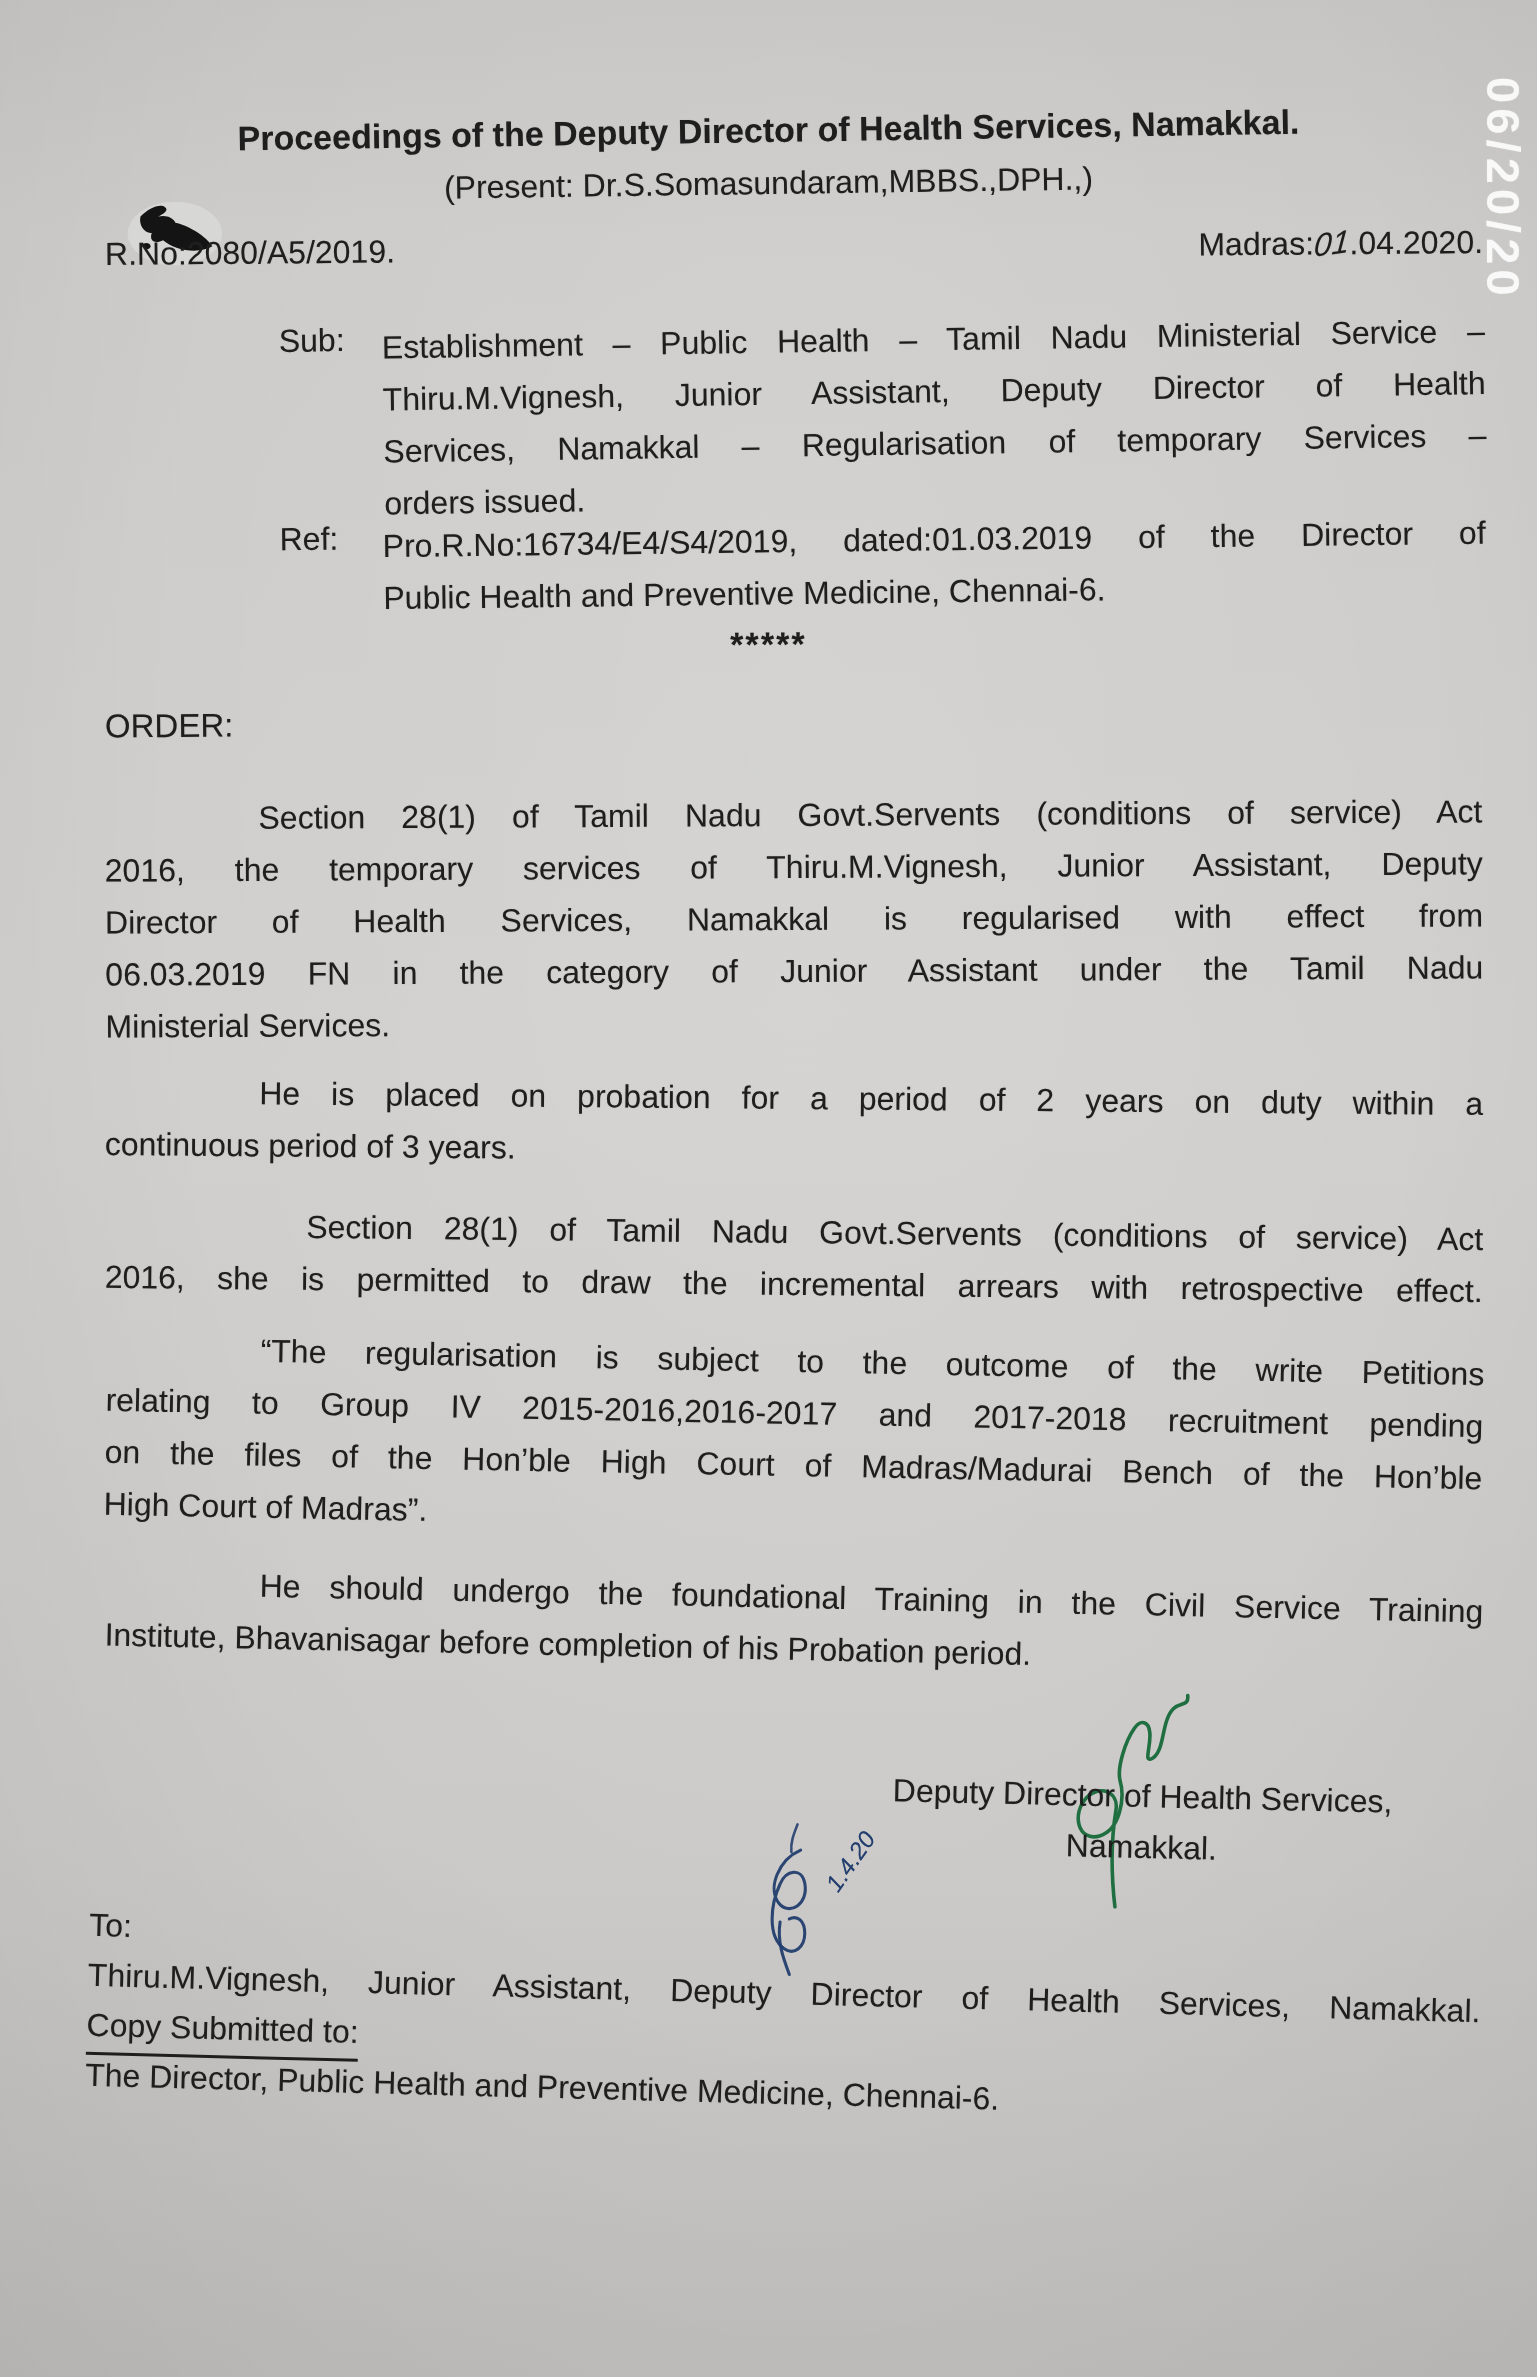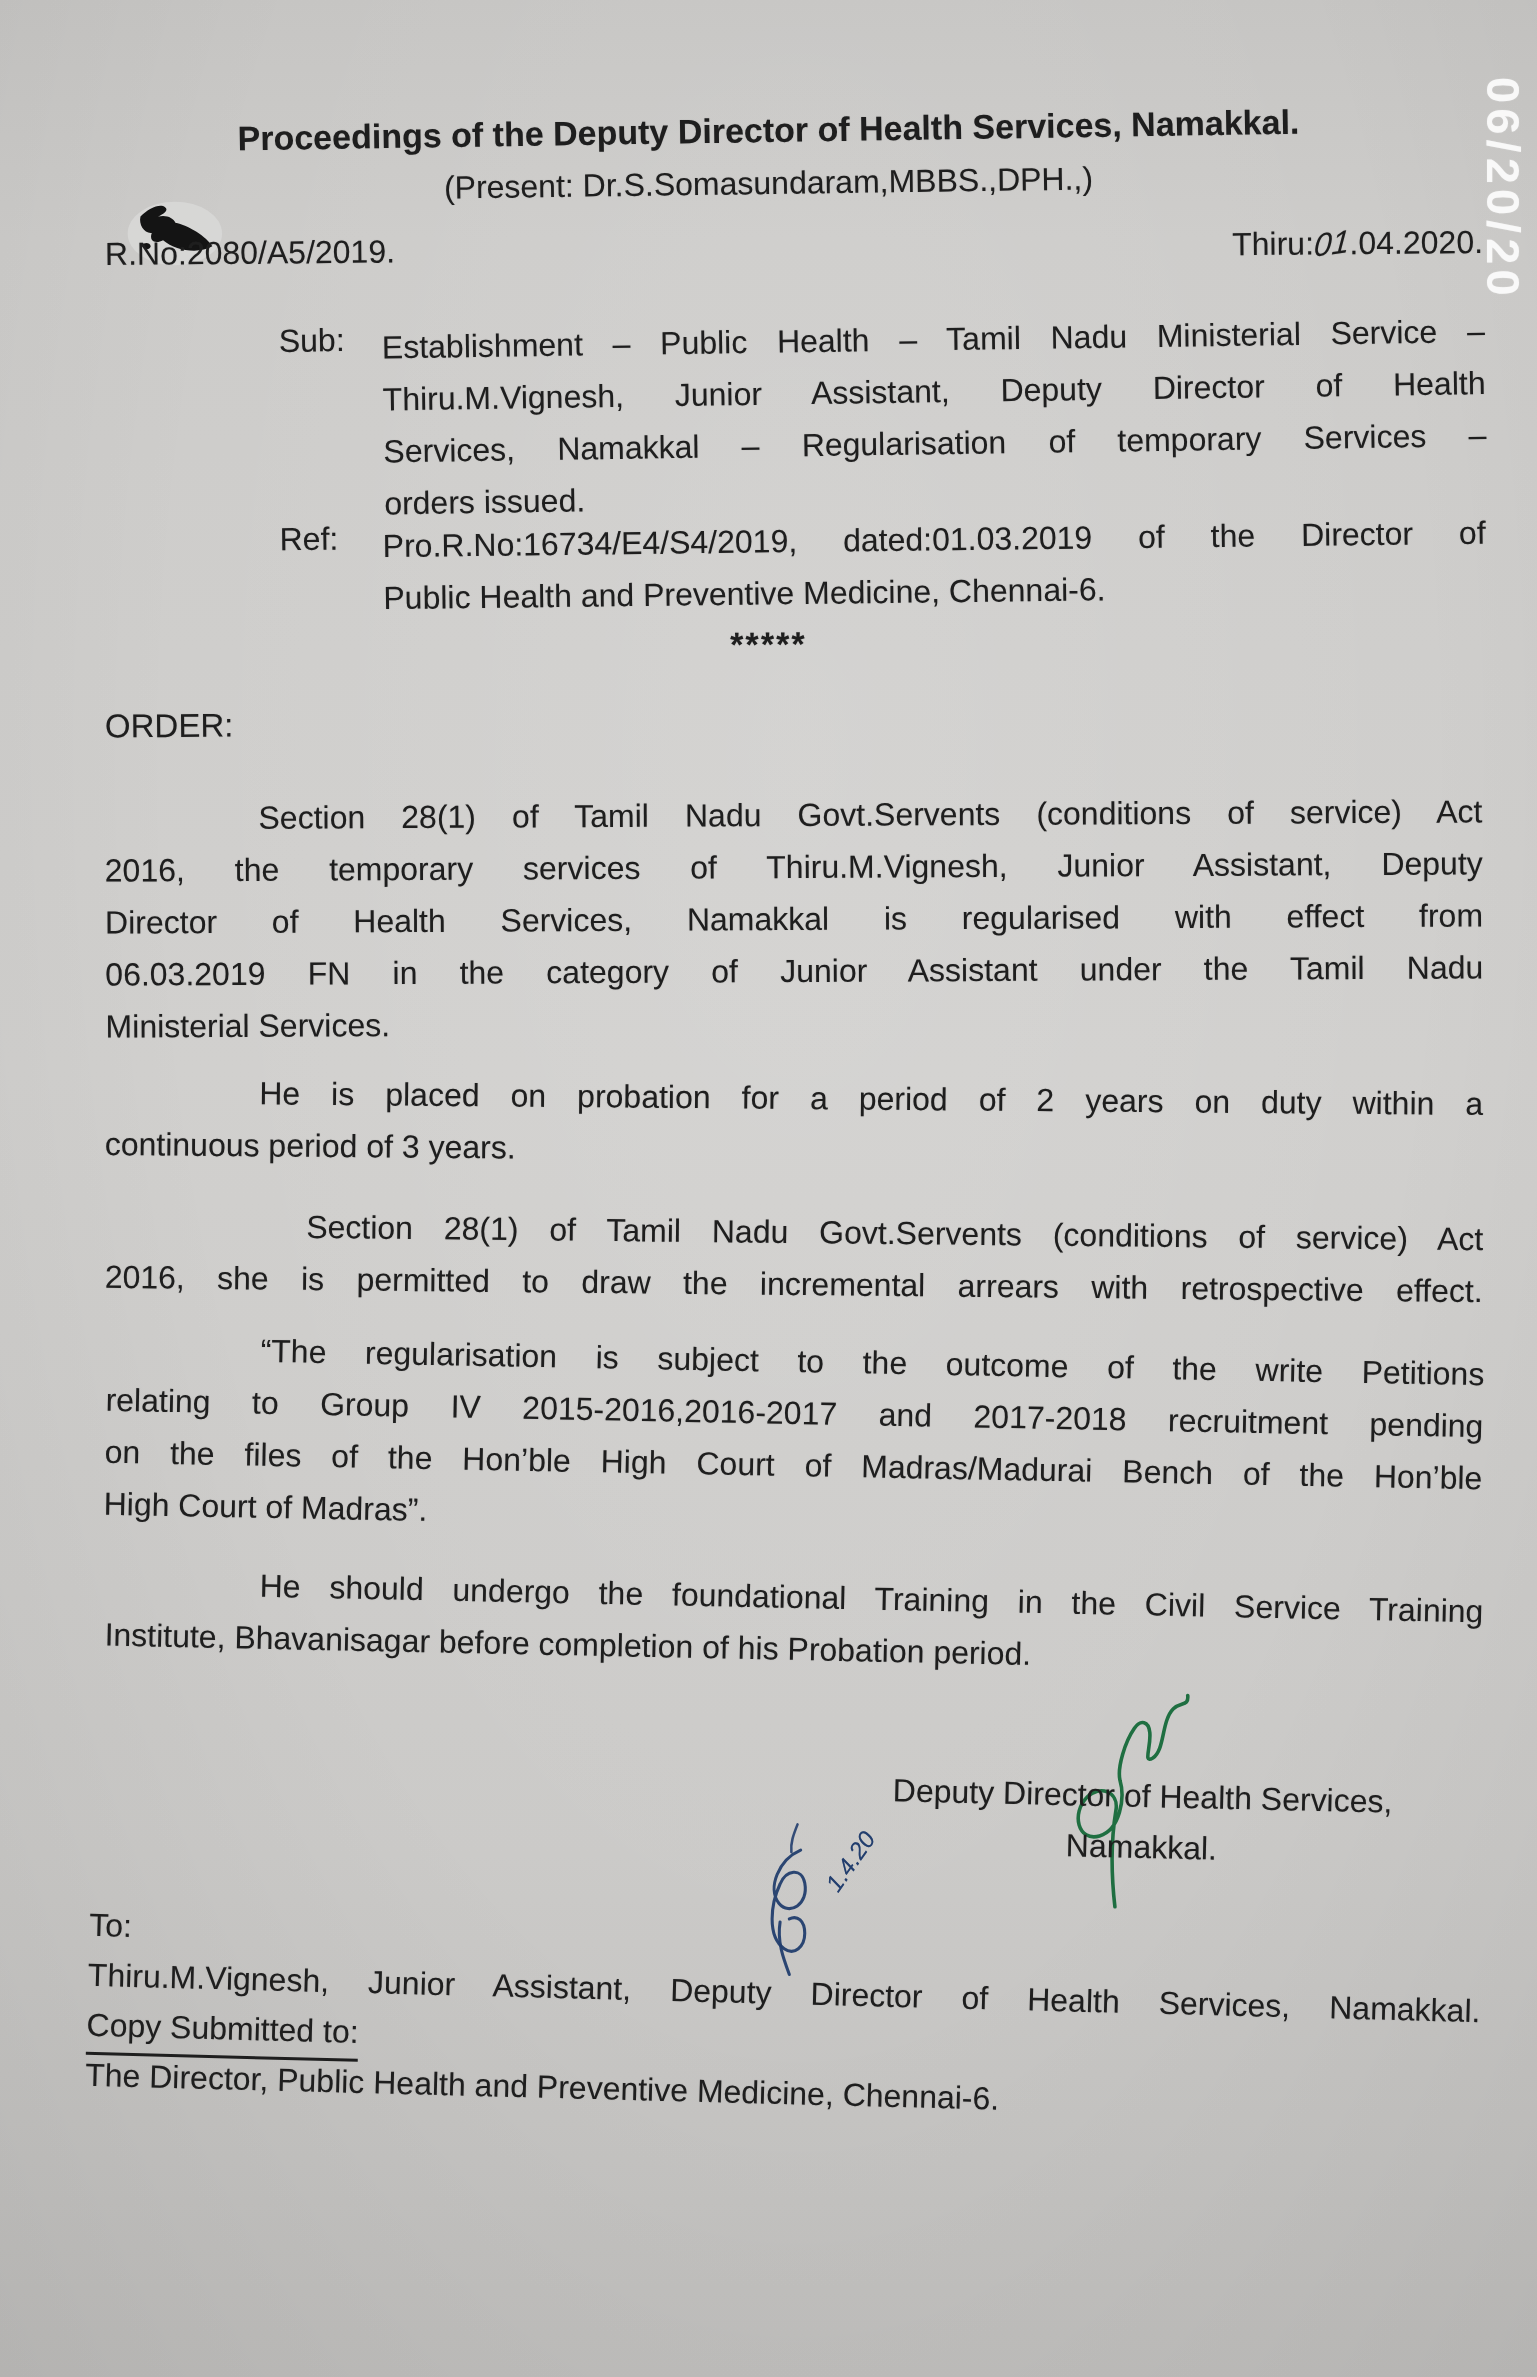--- a/index.html
+++ b/index.html
@@ -104,21 +104,21 @@
 
   <svg class="svg-abs" style="left:126px;top:195px;" width="108" height="77" viewBox="0 0 210 150">
     <ellipse cx="95" cy="75" rx="92" ry="62" fill="#dadad8" opacity="0.8"></ellipse>
     <path d="M 28 42 C 44 26, 66 16, 76 24 C 84 30, 72 38, 62 42 C 78 38, 92 44, 96 54 C 120 58, 158 82, 168 100 C 140 116, 96 108, 72 88 C 58 96, 44 90, 50 74 C 36 76, 24 58, 28 42 Z" fill="#141414"></path>
     <path d="M 30 98 C 36 92, 46 92, 48 100 C 46 108, 34 108, 30 98 Z" fill="#141414"></path>
   </svg>
 
   <div class="rno-row doc-text">
     <span>R.No:2080/A5/2019.</span>
     <span>
-      <span>Thiru:</span><span class="hand-day">01</span><span>.04.2020.</span>
+      <span>Madras:</span><span class="hand-day">01</span><span>.04.2020.</span>
     </span>
   </div>
 
   <div class="hang sub-block doc-text">
     <div class="hlabel">Sub:</div>
     <div class="hlines">
       <div class="wline jlast">Establishment – Public Health – Tamil Nadu Ministerial Service –</div>
       <div class="wline jlast">Thiru.M.Vignesh, Junior Assistant, Deputy Director of Health</div>
       <div class="wline jlast">Services, Namakkal – Regularisation of temporary Services –</div>
       <div class="wline lleft">orders issued.</div>

